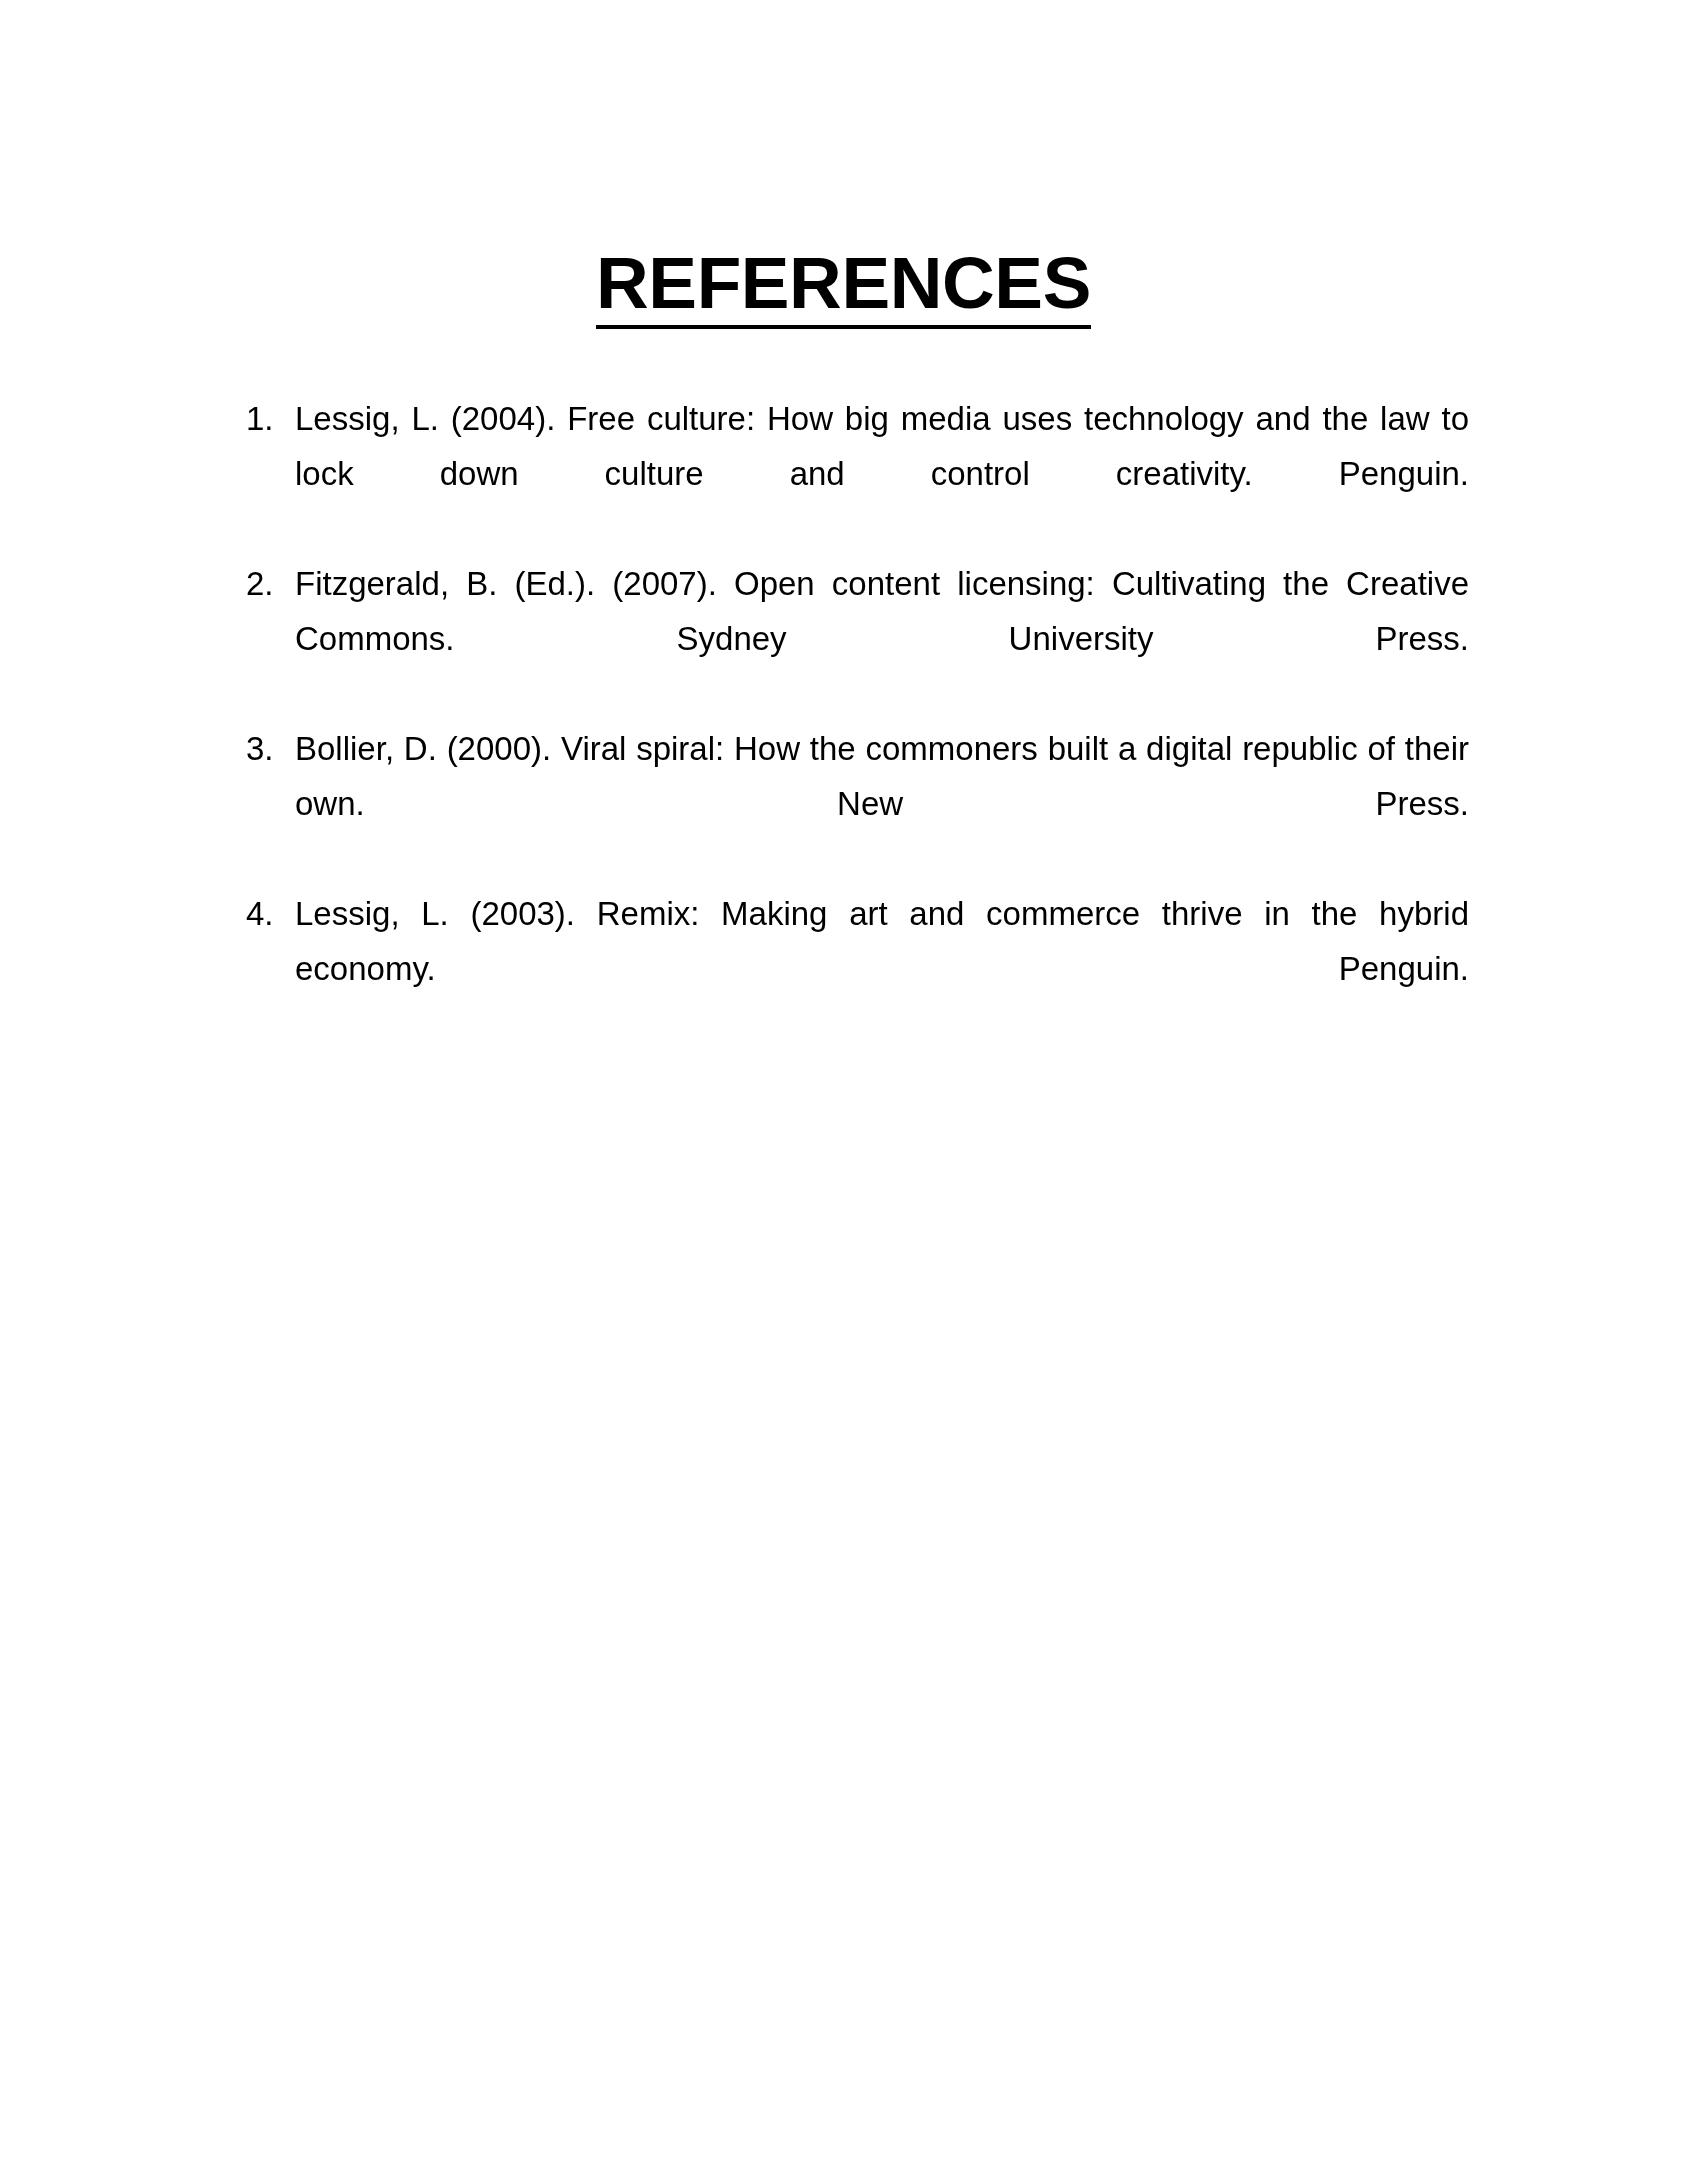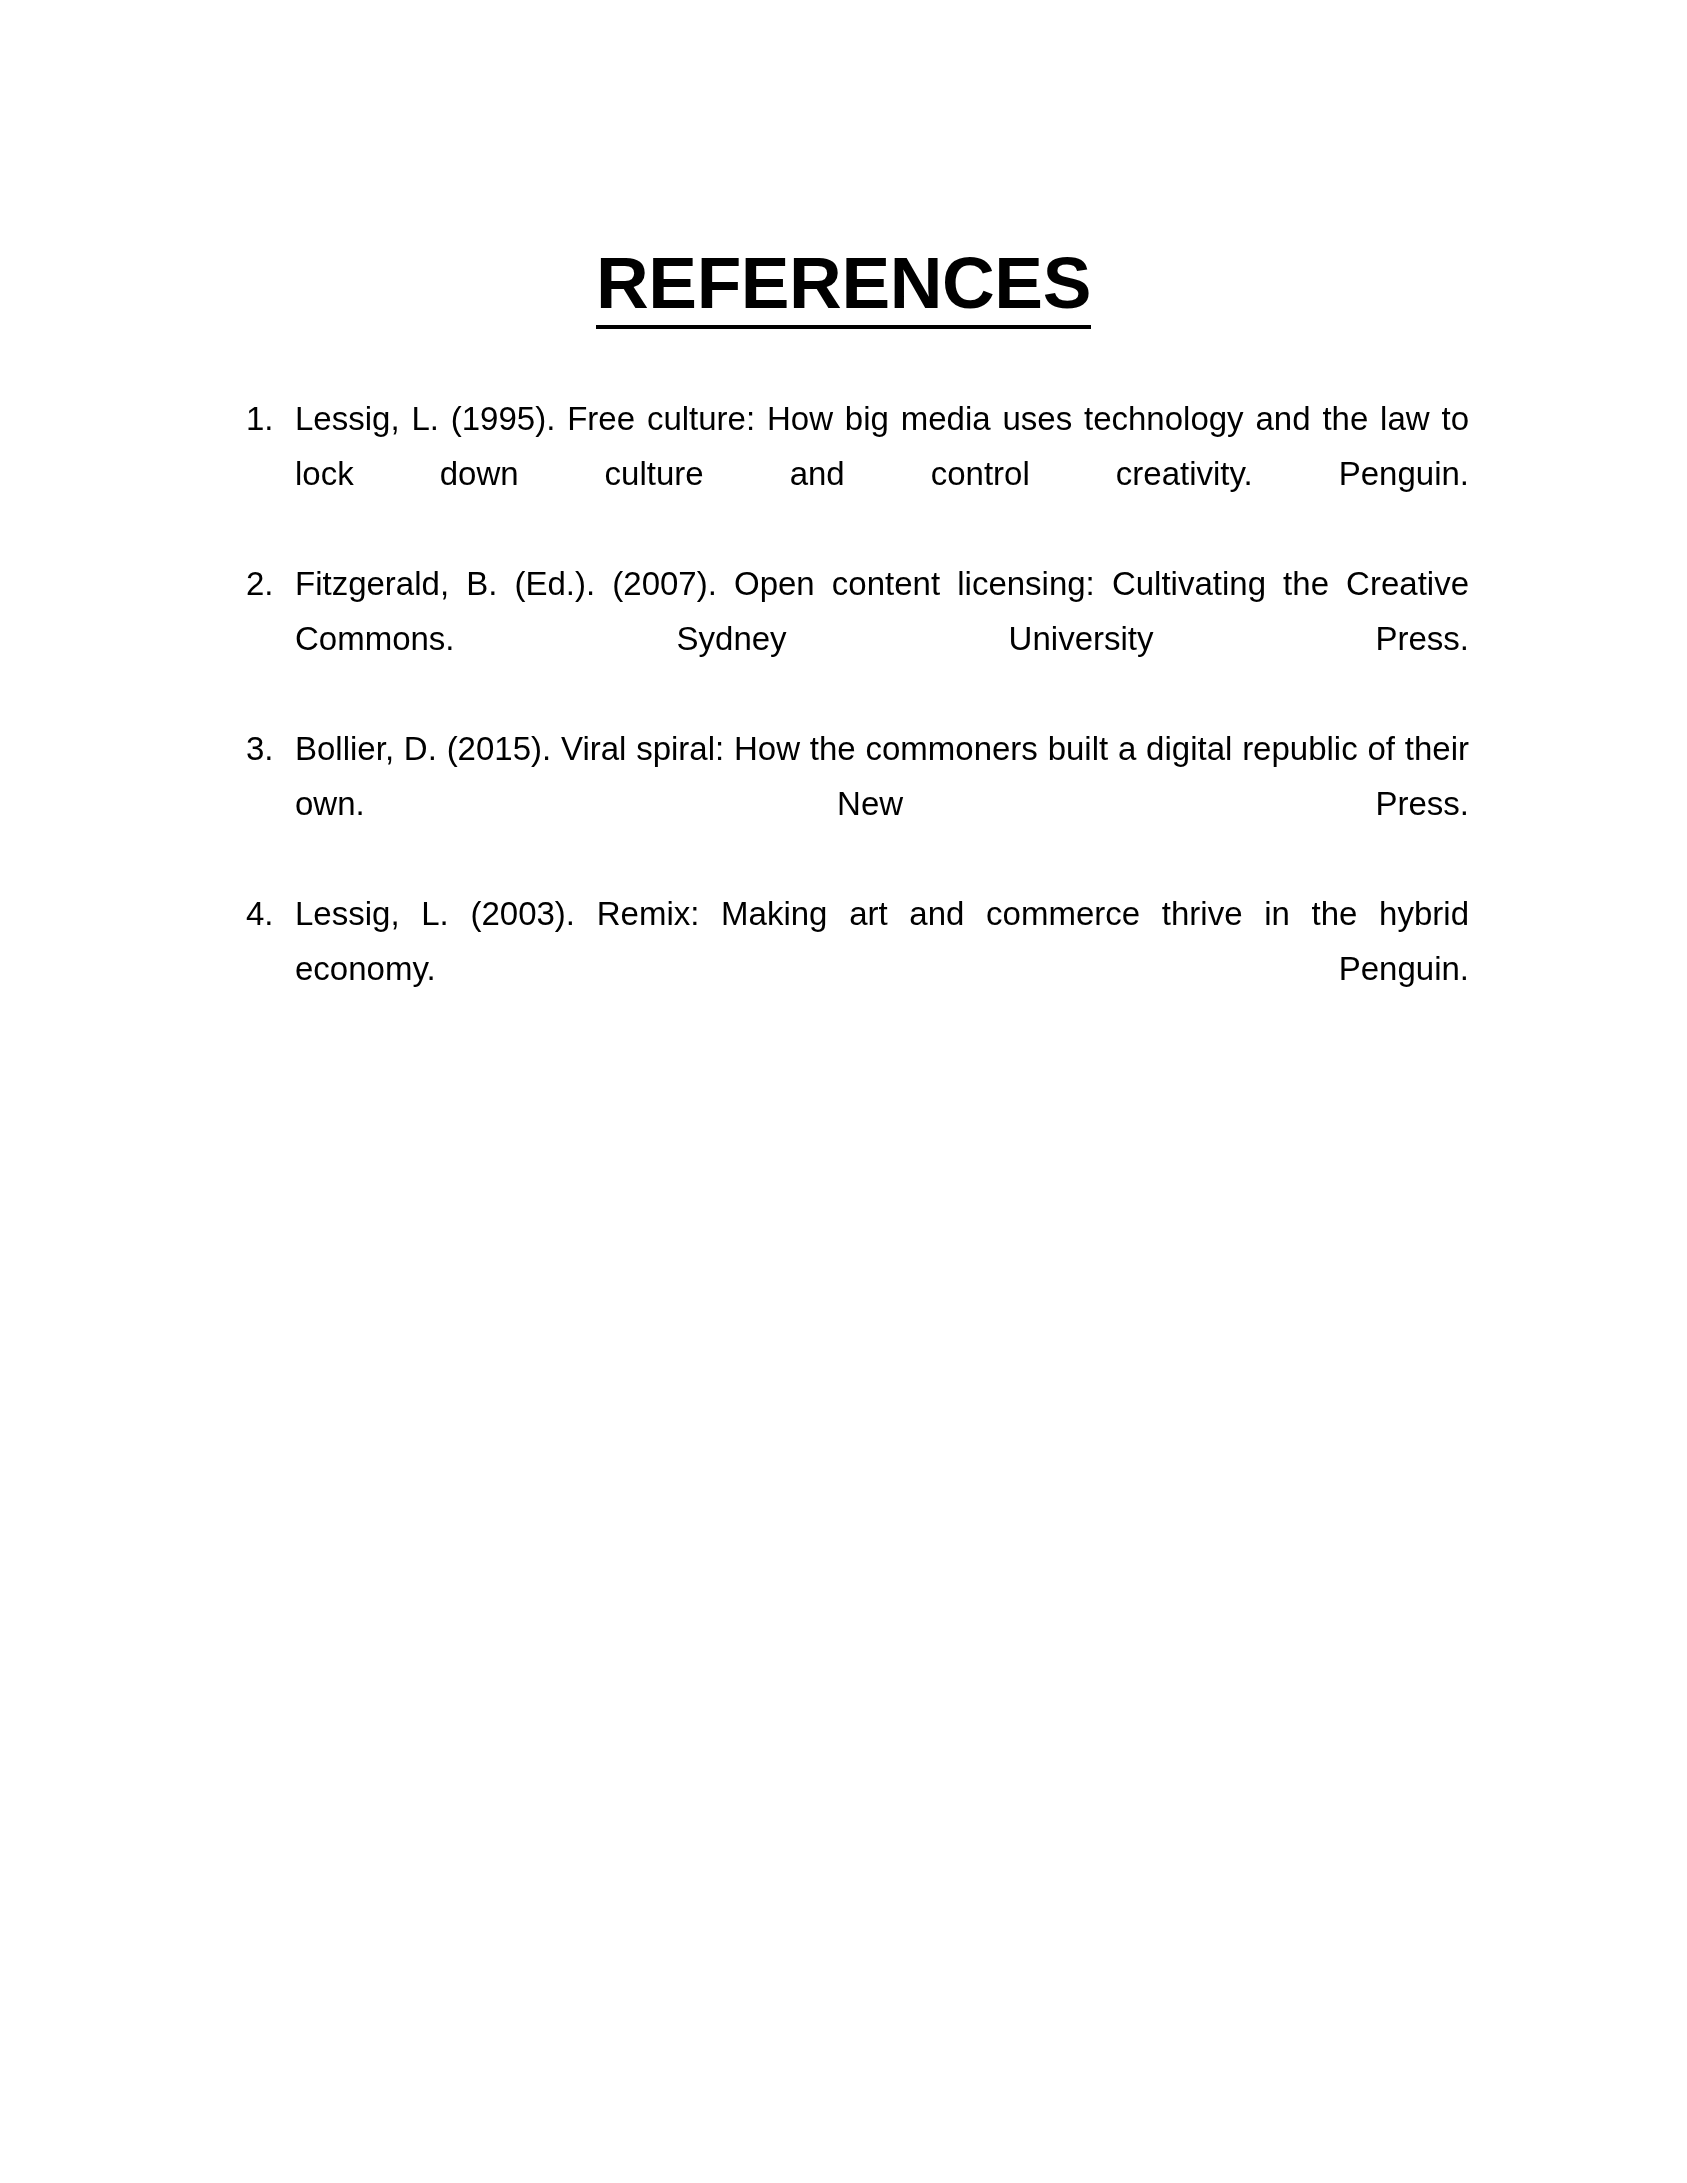--- a/index.html
+++ b/index.html
@@ -90,31 +90,31 @@
 <div class="page">
 
   <h1 class="page-title">
     <span class="title-text">REFERENCES</span>
   </h1>
 
   <ol class="references-list">
 
     <li class="reference-item">
       <span class="marker">1.</span>
-      <span class="ref-text">Lessig, L. (1995). Free culture: How big media uses technology and the law to lock down culture and control creativity. Penguin.</span>
+      <span class="ref-text">Lessig, L. (2004). Free culture: How big media uses technology and the law to lock down culture and control creativity. Penguin.</span>
     </li>
 
     <li class="reference-item">
       <span class="marker">2.</span>
       <span class="ref-text">Fitzgerald, B. (Ed.). (2007). Open content licensing: Cultivating the Creative Commons. Sydney University Press.</span>
     </li>
 
     <li class="reference-item">
       <span class="marker">3.</span>
-      <span class="ref-text">Bollier, D. (2015). Viral spiral: How the commoners built a digital republic of their own. New Press.</span>
+      <span class="ref-text">Bollier, D. (2000). Viral spiral: How the commoners built a digital republic of their own. New Press.</span>
     </li>
 
     <li class="reference-item">
       <span class="marker">4.</span>
       <span class="ref-text">Lessig, L. (2003). Remix: Making art and commerce thrive in the hybrid economy. Penguin.</span>
     </li>
 
   </ol>
 
 </div>

